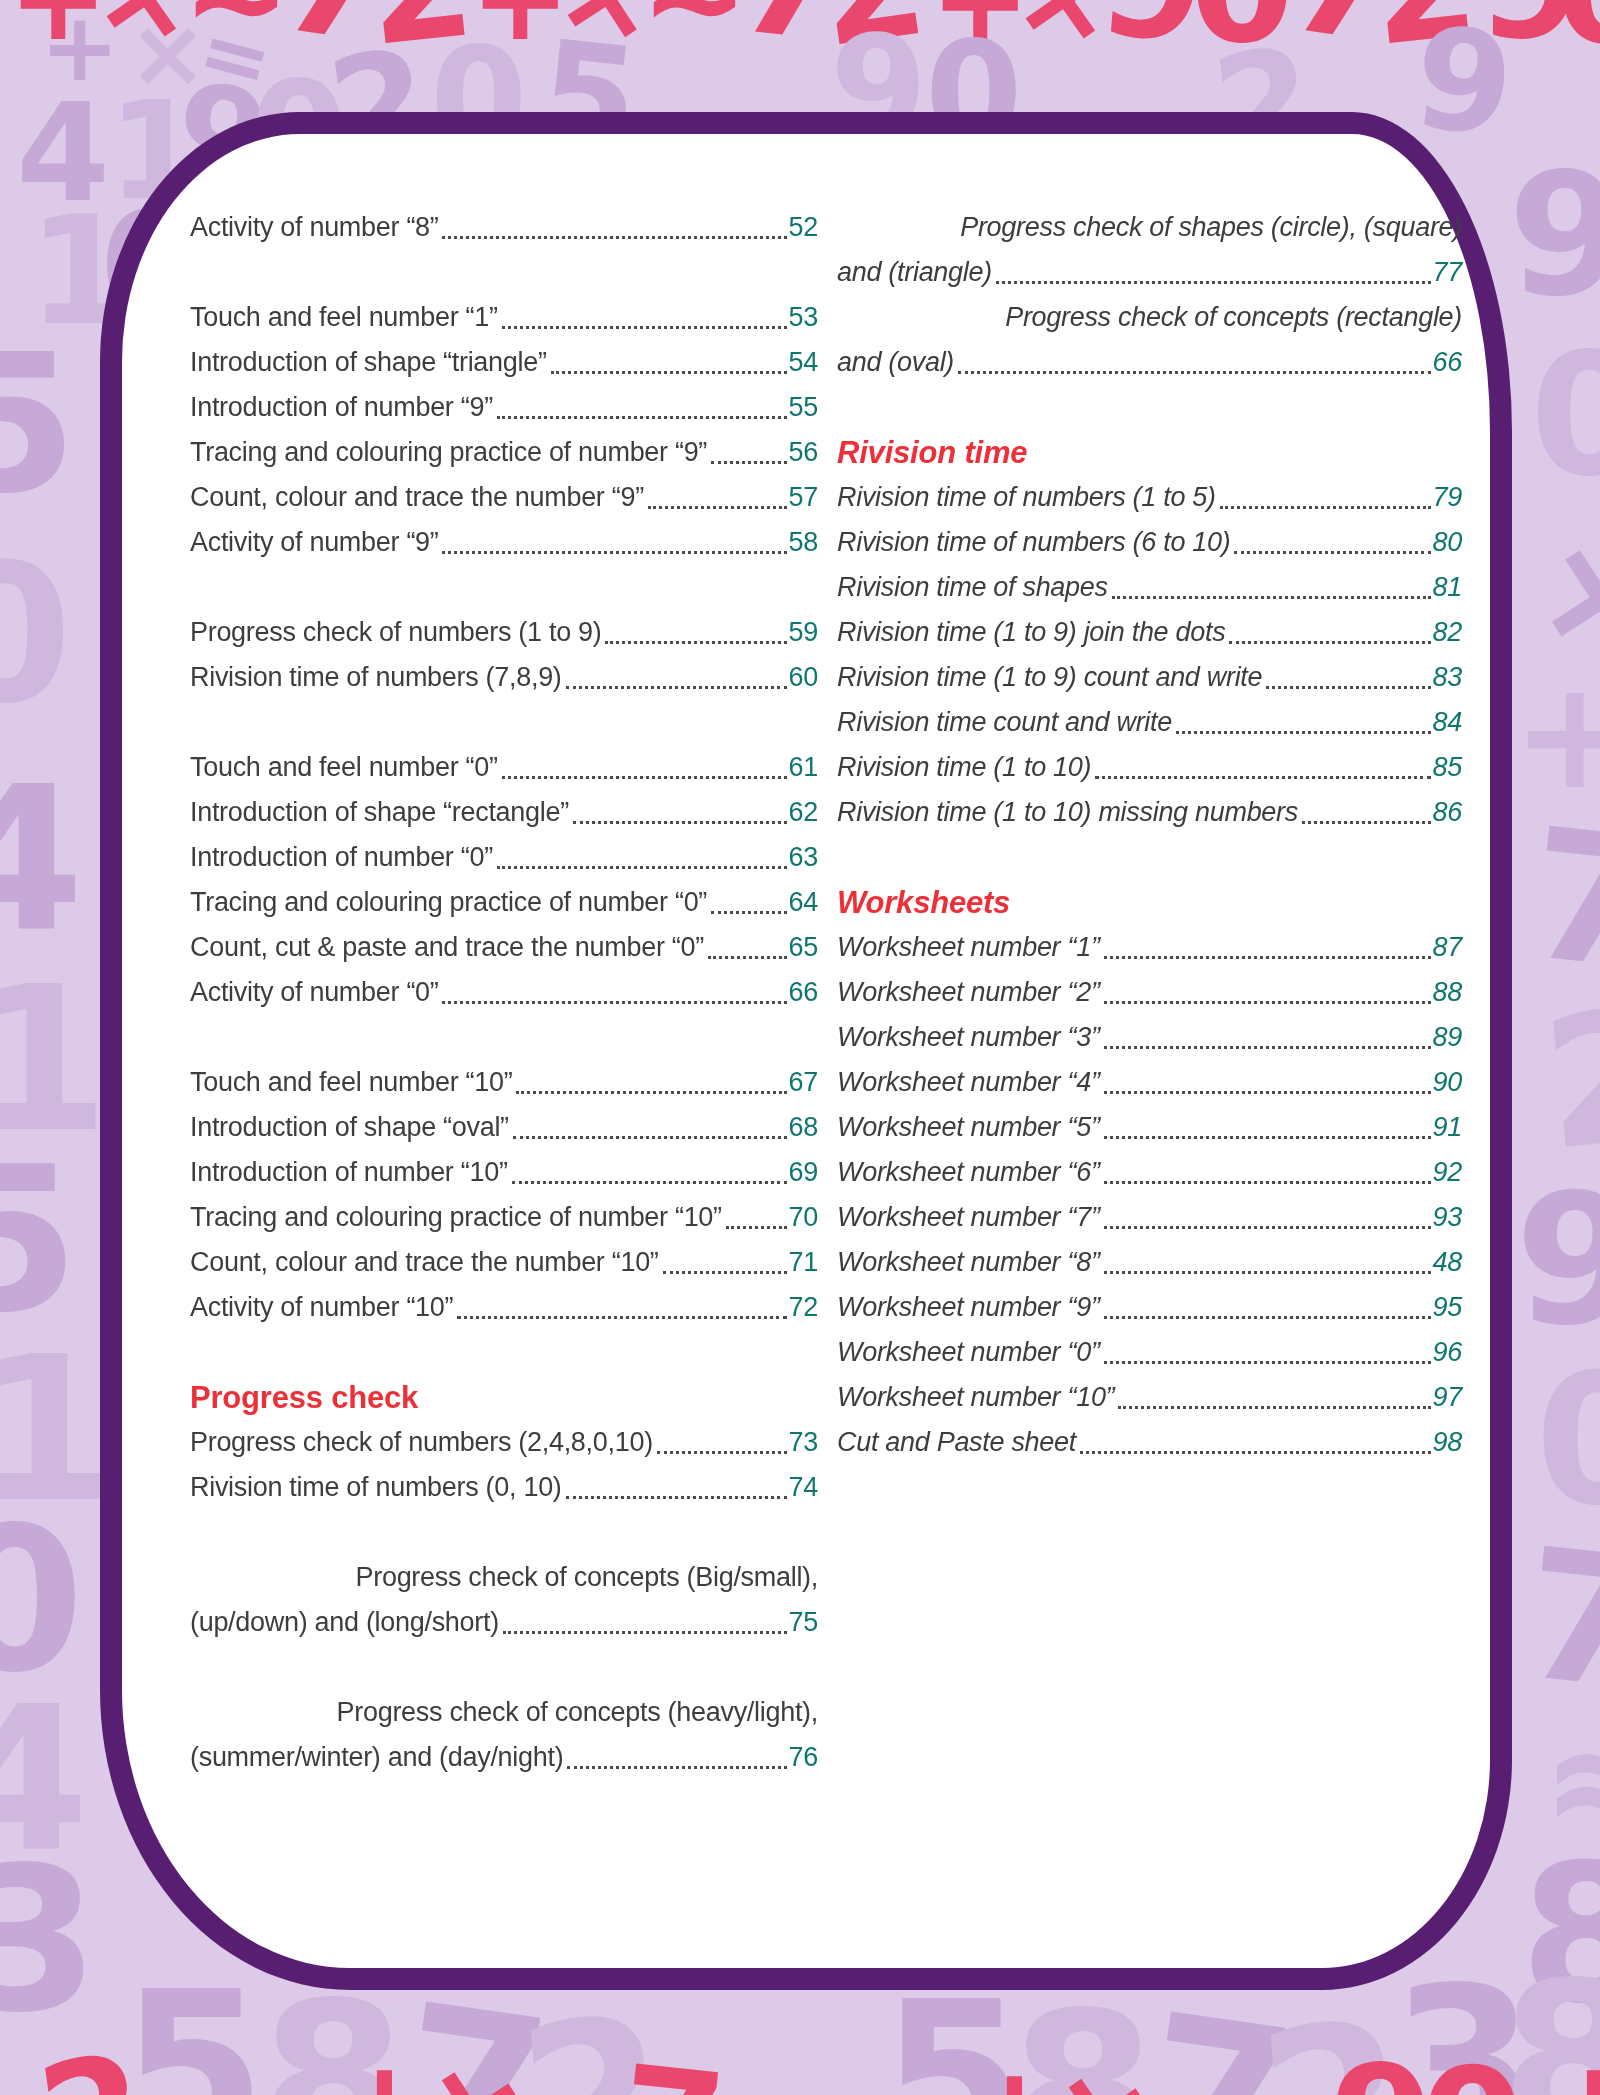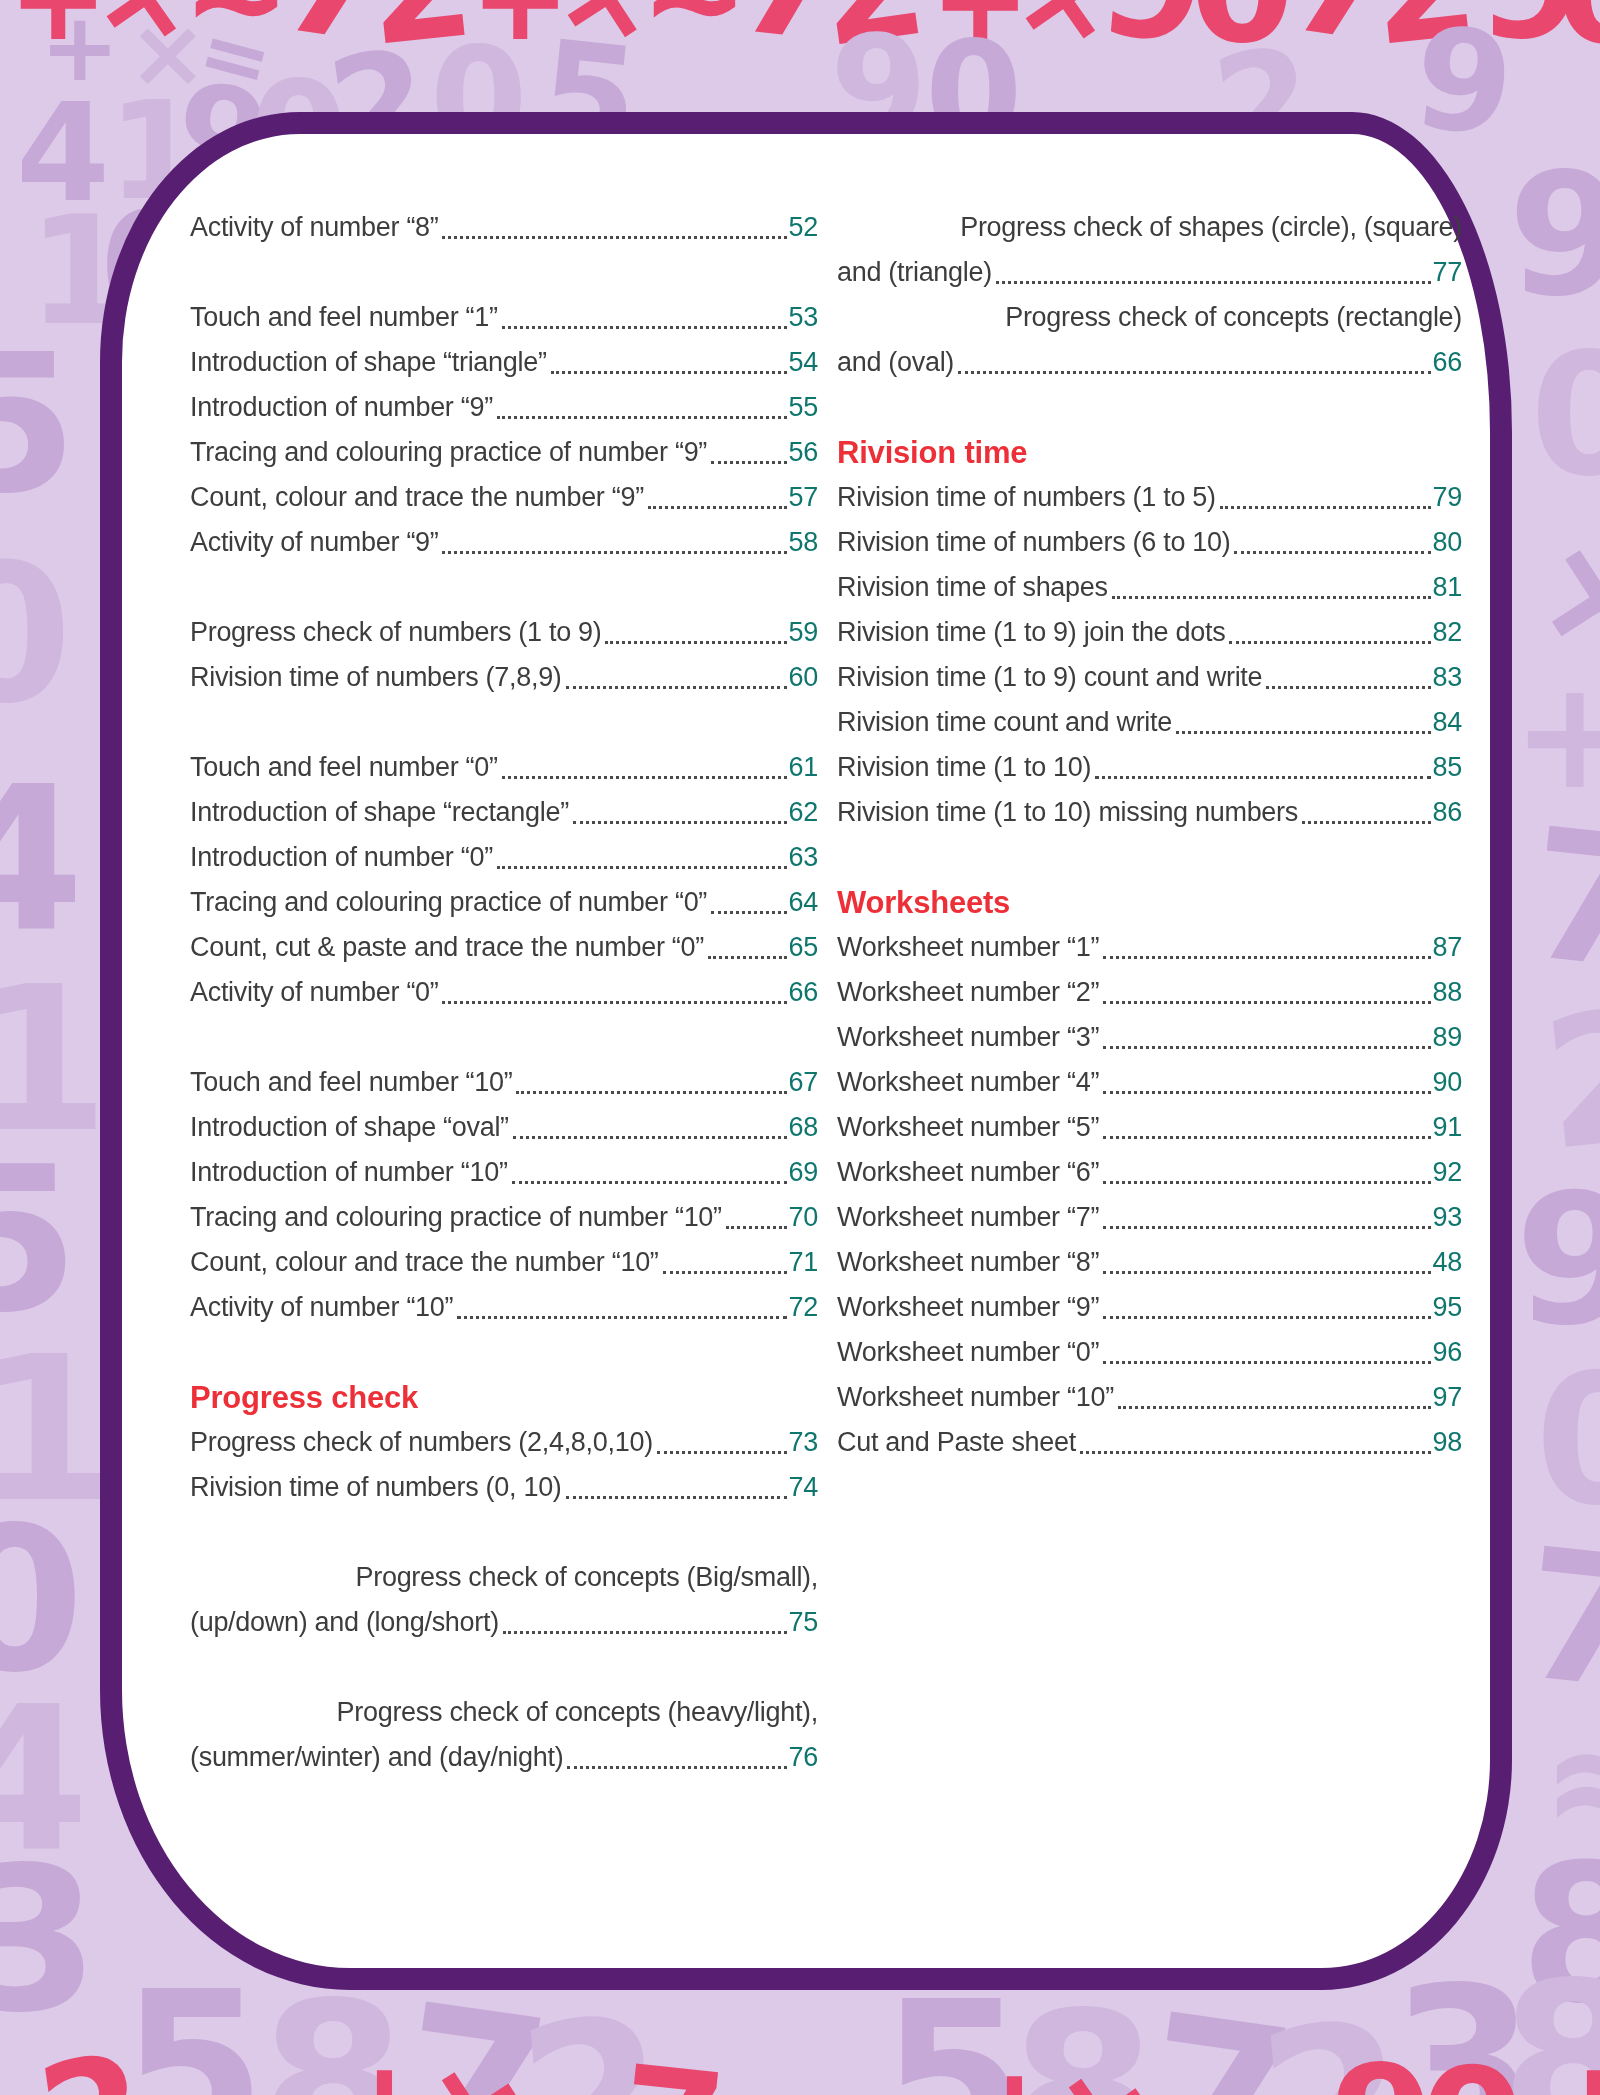--- a/index.html
+++ b/index.html
@@ -21,21 +21,21 @@
     border:22px solid #581e71;
     border-radius:200px 160px 190px 250px / 250px 320px 230px 300px;
   }
   
   .content{
     position:absolute;left:190px;top:205px;width:1275px;
     display:flex;gap:19px;
     color:#3d3d3d;
   }
   .col{width:628px;flex:0 0 auto;}
-  .col.right{width:625px;}
+  .col.right{width:625px;font-style:italic;}
   .row{height:45px;line-height:45px;font-size:27px;letter-spacing:-0.3px;white-space:nowrap;}
   .row.entry, .row.textline{display:flex;align-items:stretch;justify-content:flex-end;}
   .row .title{flex:0 0 auto;}
   .row .leader{
     flex:1 1 auto;min-width:8px;margin:0 2px 11px 4px;
     border-bottom:3.5px dotted #4a4a4a;
     align-self:flex-end;
   }
   .row .page-num{flex:0 0 auto;color:#0f766e;}
   .row.heading{

